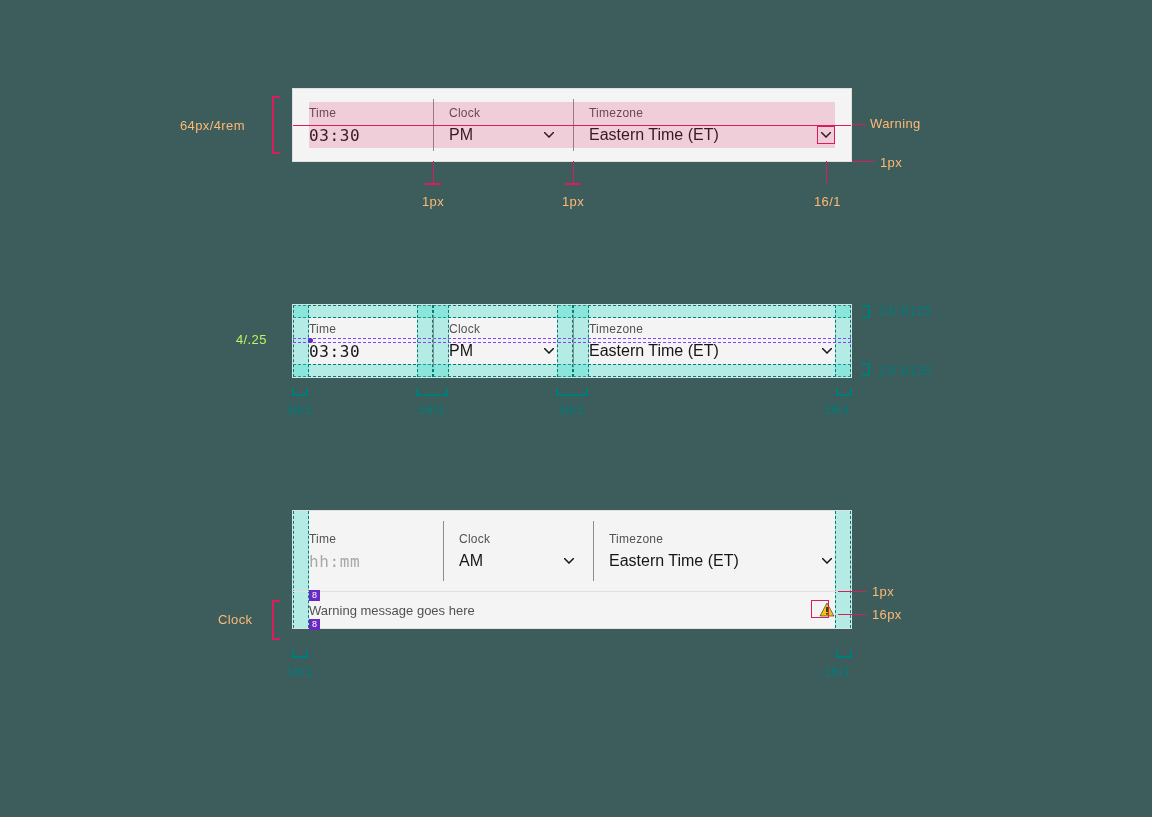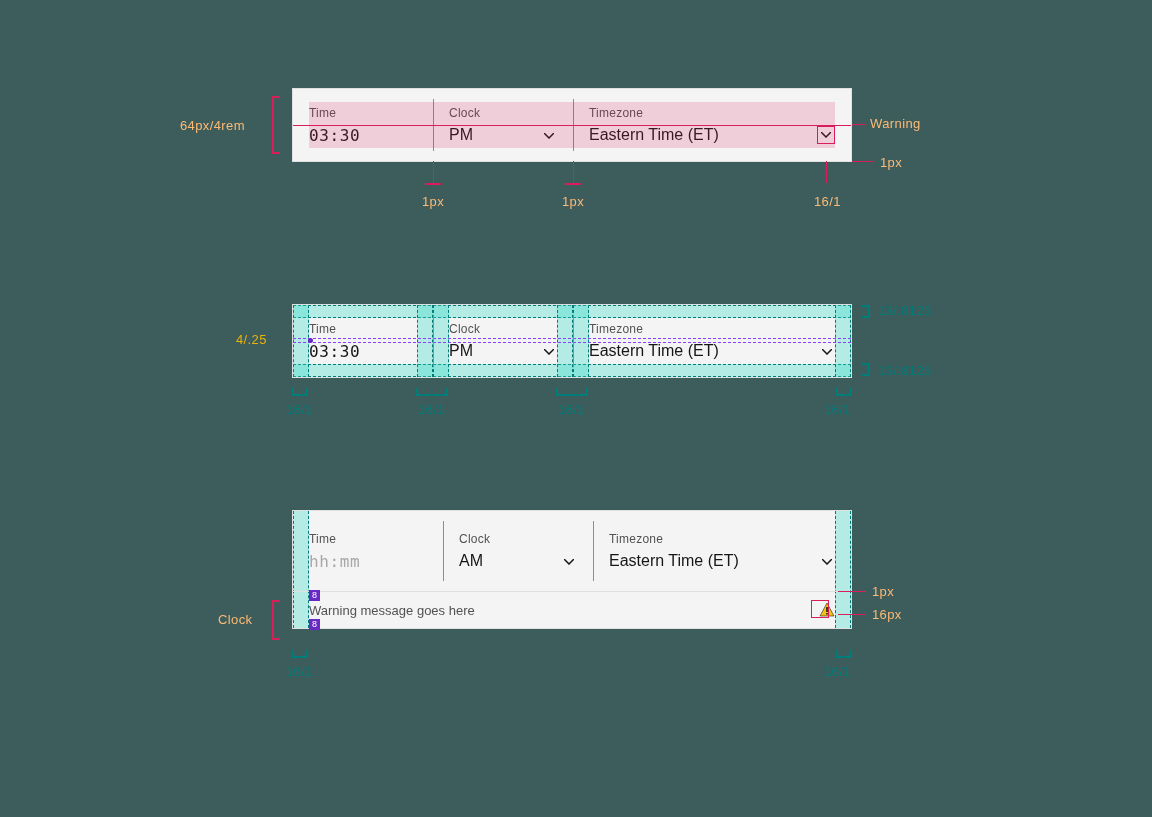--- a/index.html
+++ b/index.html
@@ -42,21 +42,21 @@
     letter-spacing: 0.02em;
   }
   .field-value {
     font-size: 16px;
     color: #161616;
   }
   .mono { font-family: "SFMono-Regular", Menlo, Consolas, monospace; letter-spacing: 0.04em; }
   .placeholder { color: #a8a8a8; }
   .chevron-wrap {
     display: flex;
-    align-items: flex-end;
+    align-items: center;
     justify-content: space-between;
   }
   .chevron {
     width: 16px;
     height: 16px;
     display: inline-flex;
     align-items: center;
     justify-content: center;
     margin-left: 10px;
   }
@@ -89,21 +89,21 @@
   }
 
   .annot {
     position: absolute;
     font-size: 13px;
     letter-spacing: 0.03em;
     white-space: nowrap;
   }
   .annot.pink { color: #fdba74; }
   .annot.teal { color: #007d79; }
-  .annot.purple { color: #eab308; }
+  .annot.purple { color: #bef264; }
 
   .bracket-v {
     position: absolute;
     border-left: 2px solid;
     border-top: 2px solid;
     border-bottom: 2px solid;
     width: 8px;
   }
   .bracket-v.pink { border-color: #da1e5c; }
   .bracket-v.teal { border-color: #007d79; }

